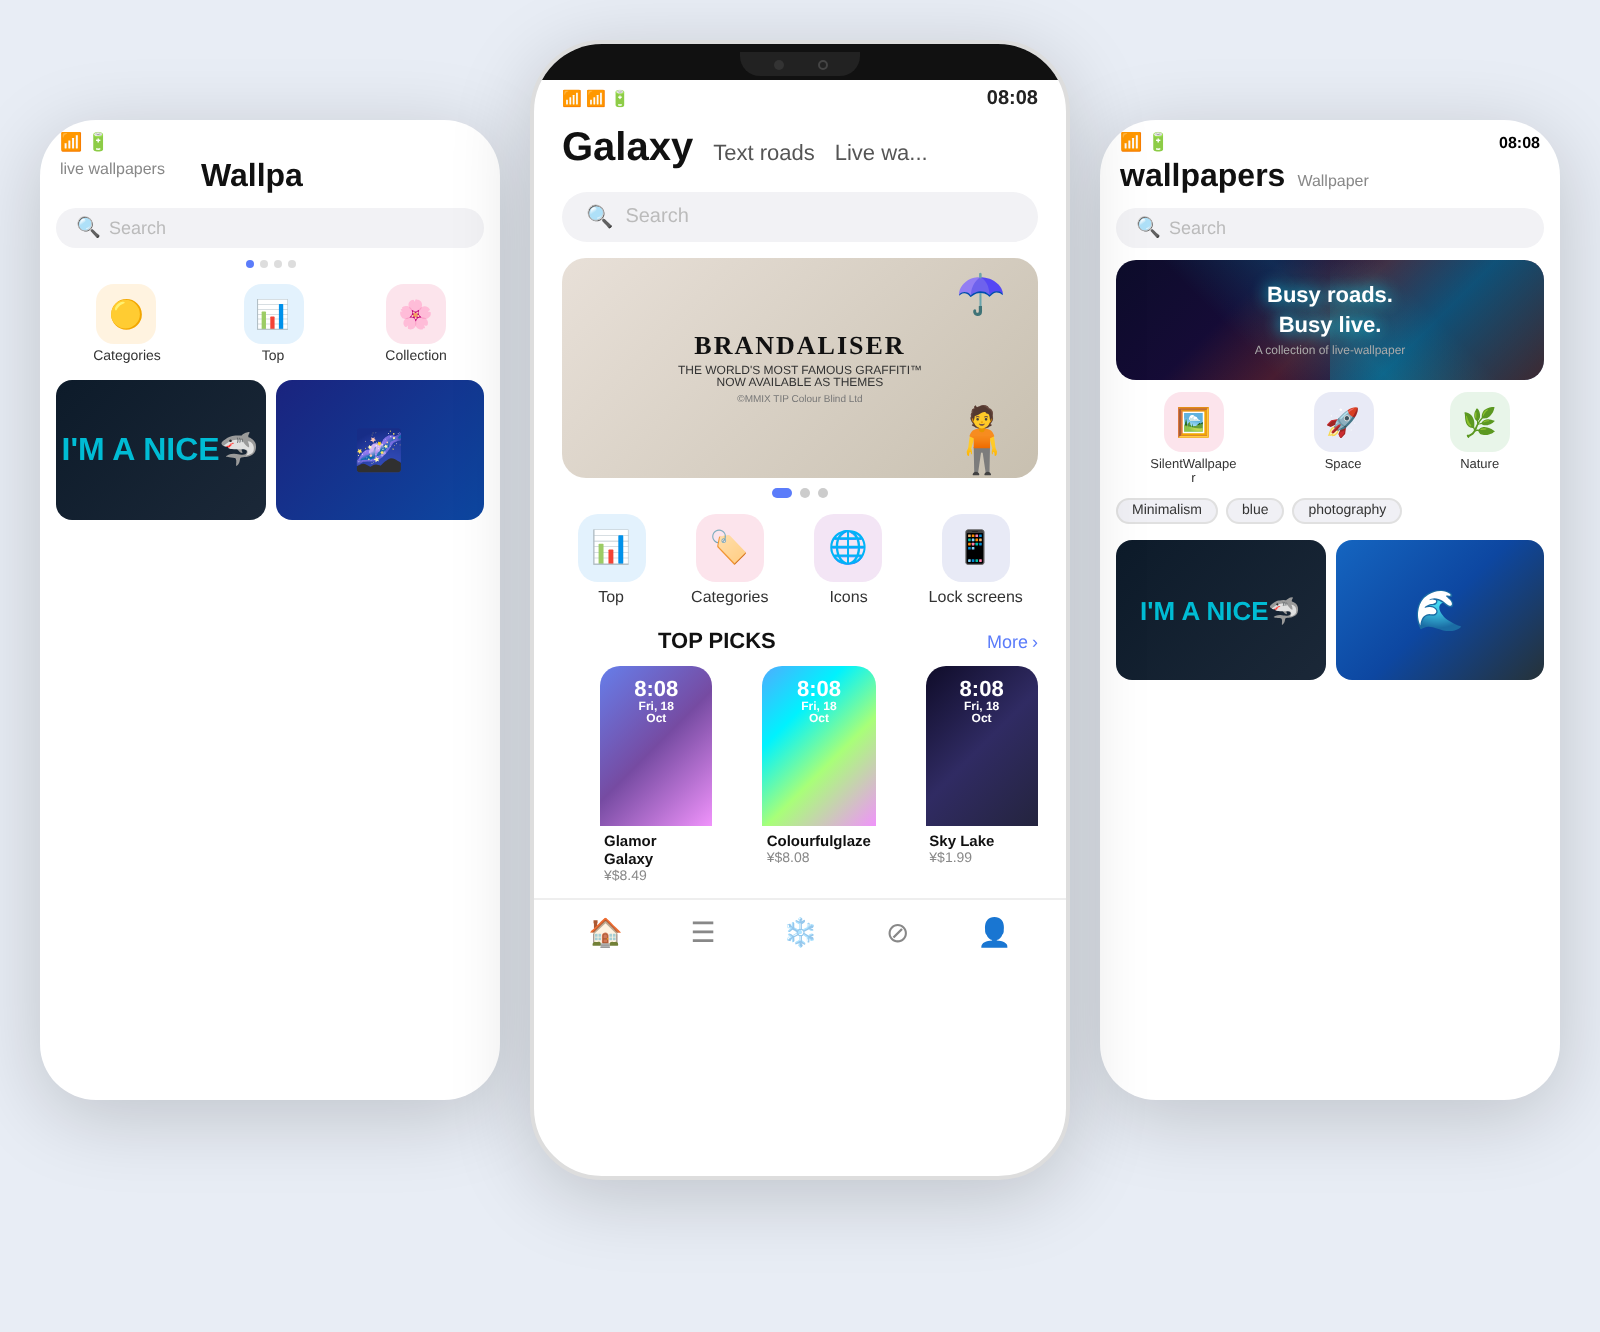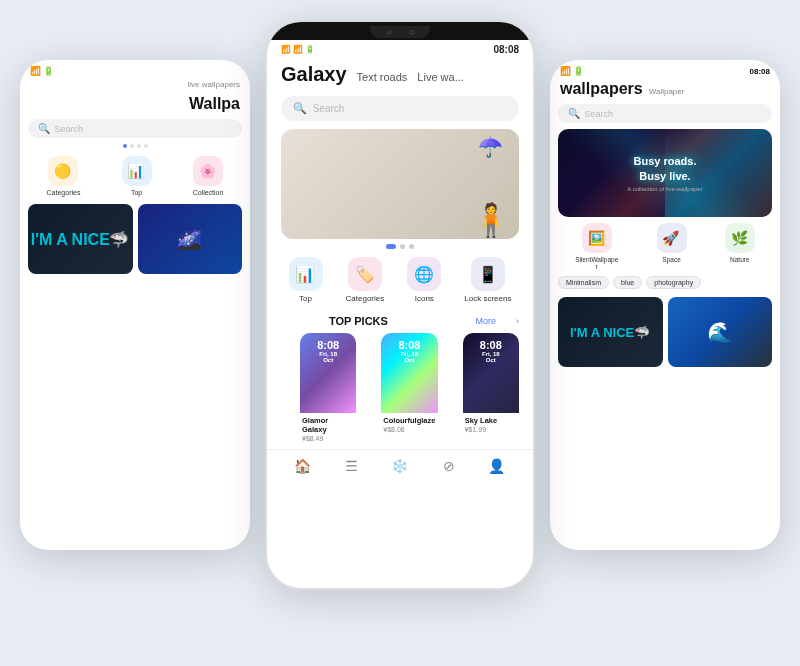--- a/index.html
+++ b/index.html
@@ -157,21 +157,21 @@
       font-size: 11px;
       font-weight: 800;
       color: #111;
       margin-left: 48px;
     }
     .section-more {
       font-size: 9px;
       color: #5b7cfa;
       display: flex;
       align-items: center;
-      gap: 20px;
+      gap: 2px;
     }
 
     .picks-row {
       display: flex;
       gap: 6px;
       padding: 0 14px;
     }
     .pick-card {
       flex: 1;
       border-radius: 10px;
@@ -239,24 +239,23 @@
     .left-status {
       display: flex;
       justify-content: space-between;
       align-items: center;
       padding: 6px 10px 2px;
       font-size: 8px;
       font-weight: 700;
     }
     .left-tabs {
       display: flex;
-      align-items: flex-end;
+      align-items: flex-start;
       padding: 2px 10px 4px;
-      gap: 6px;
-      flex-direction: column;
+      gap: 18px;
     }
     .left-tab-small {
       font-size: 8px;
       color: #888;
     }
     .left-tab-main {
       font-size: 16px;
       font-weight: 800;
       color: #111;
     }
@@ -382,21 +381,21 @@
       padding: 4px 10px;
       font-size: 9px;
       color: #aaa;
       display: flex;
       align-items: center;
       gap: 4px;
     }
 
     .right-banner {
       margin: 0 8px;
-      height: 88px;
+      height: 60px;
       border-radius: 10px;
       background: linear-gradient(135deg, #0d0d2b 0%, #1a0a3d 50%, #0d1a3d 100%);
       display: flex;
       align-items: center;
       justify-content: center;
       overflow: hidden;
       position: relative;
     }
     .right-banner-text {
       font-size: 11px;
@@ -541,20 +540,26 @@
     <span class="tab-main">Galaxy</span>
     <span class="tab-item">Text roads</span>
     <span class="tab-item">Live wa...</span>
   </div>
   <div class="search-bar">
     <span style="color:#bbb; font-size:11px;">🔍</span>
     <span style="font-size:10px; color:#bbb;">Search</span>
   </div>
 
   <div class="banner-img" style="background: linear-gradient(135deg, #e8e0d8 0%, #c8c0b0 100%); height:110px;">
+    <div class="banner-inner">
+      <div style="font-size:13px; font-weight:900; color:#111; letter-spacing:1px; font-family:serif;">BRANDALISER</div>
+      <div style="font-size:6px; color:#333; margin-top:2px;">THE WORLD'S MOST FAMOUS GRAFFITI™</div>
+      <div style="font-size:6px; color:#333;">NOW AVAILABLE AS THEMES</div>
+      <div style="font-size:5px; color:#777; margin-top:2px;">©MMIX TIP Colour Blind Ltd</div>
+    </div>
     <div class="banner-girl" style="font-size:32px; position:absolute; right:8px; bottom:0;">🧍</div>
 
     <div style="position:absolute; right:16px; top:6px; font-size:20px;">☂️</div>
   </div>
 
   <div class="center-dots">
     <div class="dot active"></div>
     <div class="dot"></div>
     <div class="dot"></div>
   </div>

